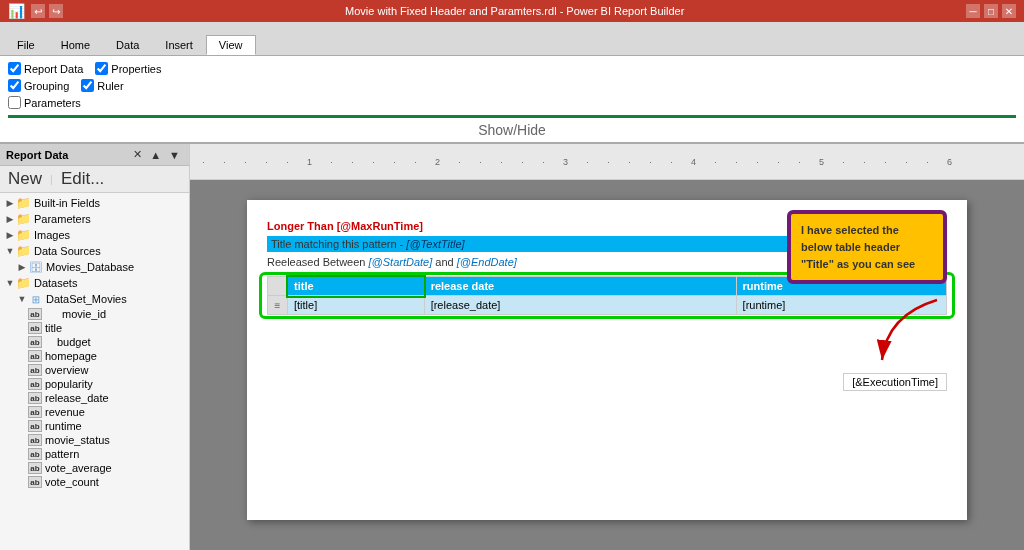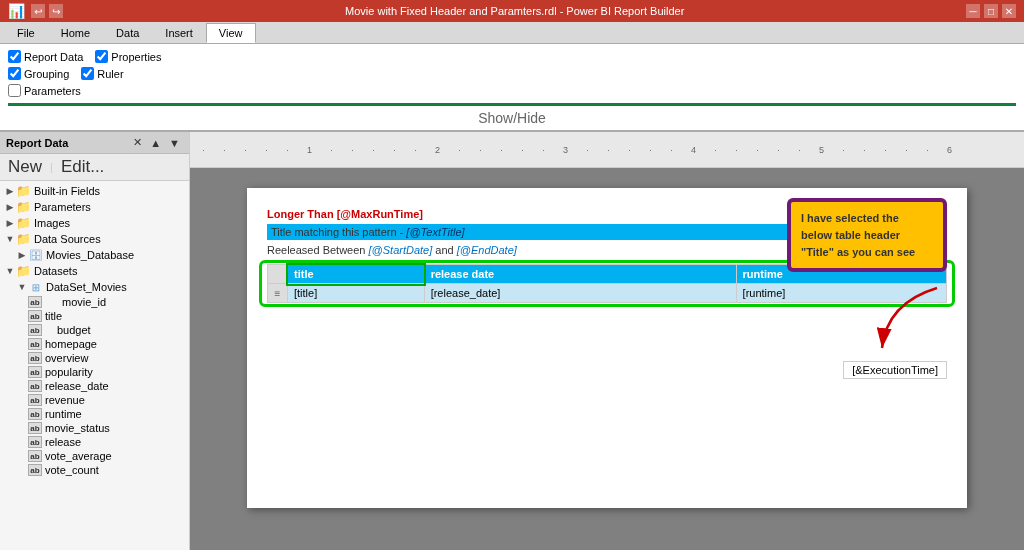--- a/index.html
+++ b/index.html
@@ -16,21 +16,21 @@
       color: white;
       font-size: 11px;
     }
     .title-bar-left { display: flex; align-items: center; gap: 6px; }
     .title-bar-controls { display: flex; gap: 4px; }
     .title-btn { width: 14px; height: 14px; background: rgba(255,255,255,0.3); border: none; color: white; cursor: pointer; font-size: 10px; display: flex; align-items: center; justify-content: center; }
 
     
     .ribbon-tabs {
       background: #d9d9d9;
-      height: 22px;
+      height: 34px;
       display: flex;
       align-items: flex-end;
       padding-left: 4px;
       border-bottom: 1px solid #aaa;
     }
     .ribbon-tab {
       padding: 2px 12px;
       cursor: pointer;
       background: #d9d9d9;
       border: 1px solid transparent;
@@ -315,21 +315,21 @@
         <span style="margin-left:3px;">runtime</span>
       </div>
       <div class="tree-item">
         <span class="tree-indent" style="width:28px;"></span>
         <span class="field-icon">ab</span>
         <span style="margin-left:3px;">movie_status</span>
       </div>
       <div class="tree-item">
         <span class="tree-indent" style="width:28px;"></span>
         <span class="field-icon">ab</span>
-        <span style="margin-left:3px;">release</span>
+        <span style="margin-left:3px;">pattern</span>
       </div>
       <div class="tree-item">
         <span class="tree-indent" style="width:28px;"></span>
         <span class="field-icon">ab</span>
         <span style="margin-left:3px;">vote_average</span>
       </div>
       <div class="tree-item">
         <span class="tree-indent" style="width:28px;"></span>
         <span class="field-icon">ab</span>
         <span style="margin-left:3px;">vote_count</span>

